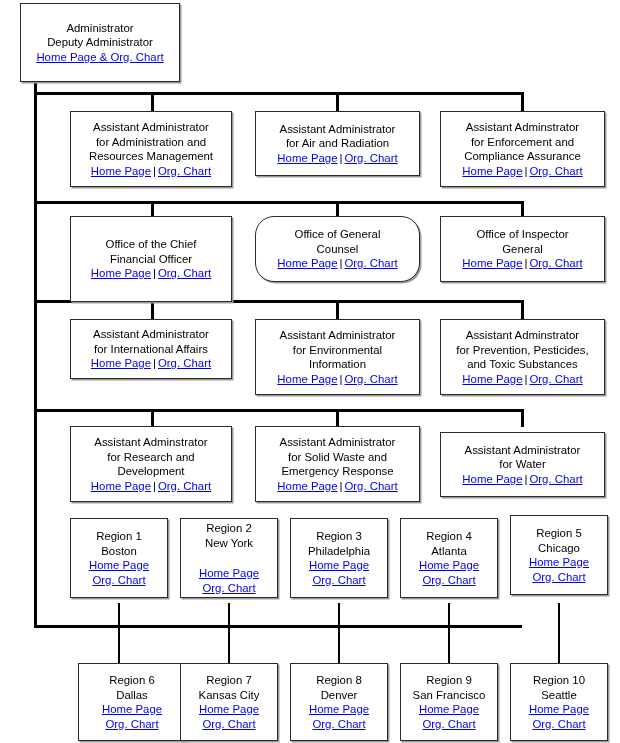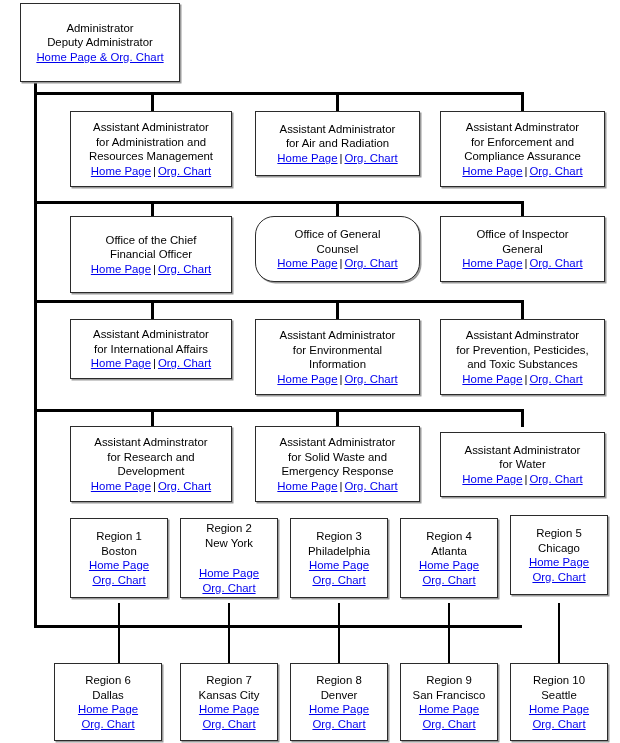--- a/index.html
+++ b/index.html
@@ -128,21 +128,21 @@
 
   <div class="node" style="left:440px; top:111px; width:165px; height:76px;">
     <div class="ttl">Assistant Adminstrator
 for Enforcement and
 Compliance Assurance</div>
     <div class="links">
       <a class="lnk" href="#">Home Page</a><span class="sep">|</span><a class="lnk" href="#">Org. Chart</a>
     </div>
   </div>
 
-  <div class="node" style="left:70px; top:216px; width:162px; height:77px;">
+  <div class="node" style="left:70px; top:216px; width:162px; height:86px;">
     <div class="ttl">Office of the Chief
 Financial Officer</div>
     <div class="links">
       <a class="lnk" href="#">Home Page</a><span class="sep">|</span><a class="lnk" href="#">Org. Chart</a>
     </div>
   </div>
 
   <div class="node" style="left:255px; top:216px; width:165px; height:66px;border-radius:19px;">
     <div class="ttl">Office of General
 Counsel</div>
@@ -249,21 +249,21 @@
 
   <div class="node" style="left:510px; top:515px; width:98px; height:80px;">
     <div class="ttl">Region 5
 Chicago</div>
     <div class="links stacked">
       <a class="lnk" href="#">Home Page</a>
       <a class="lnk" href="#">Org. Chart</a>
     </div>
   </div>
 
-  <div class="node" style="left:54px; top:663px; width:108px; height:78px;">
+  <div class="node" style="left:78px; top:663px; width:108px; height:78px;">
     <div class="ttl">Region 6
 Dallas</div>
     <div class="links stacked">
       <a class="lnk" href="#">Home Page</a>
       <a class="lnk" href="#">Org. Chart</a>
     </div>
   </div>
 
   <div class="node" style="left:180px; top:663px; width:98px; height:78px;">
     <div class="ttl">Region 7

